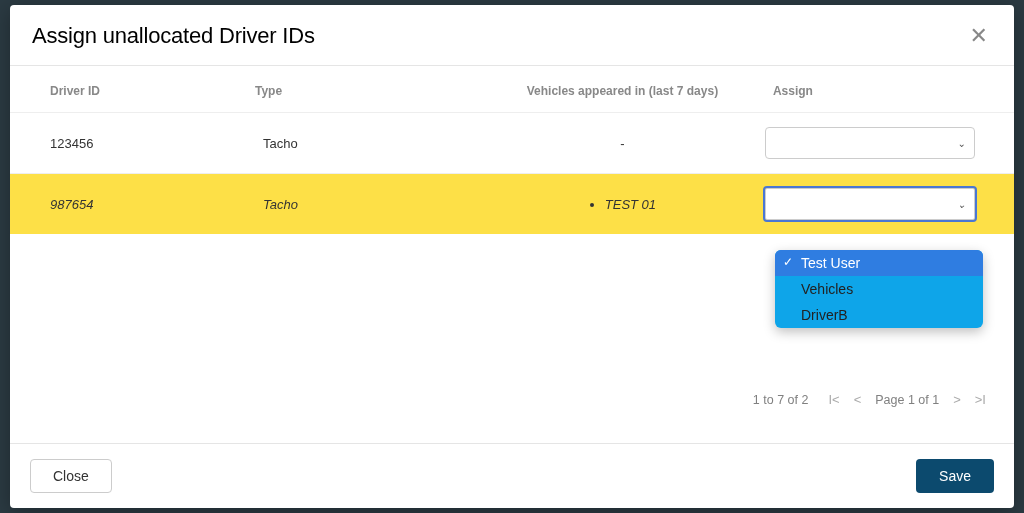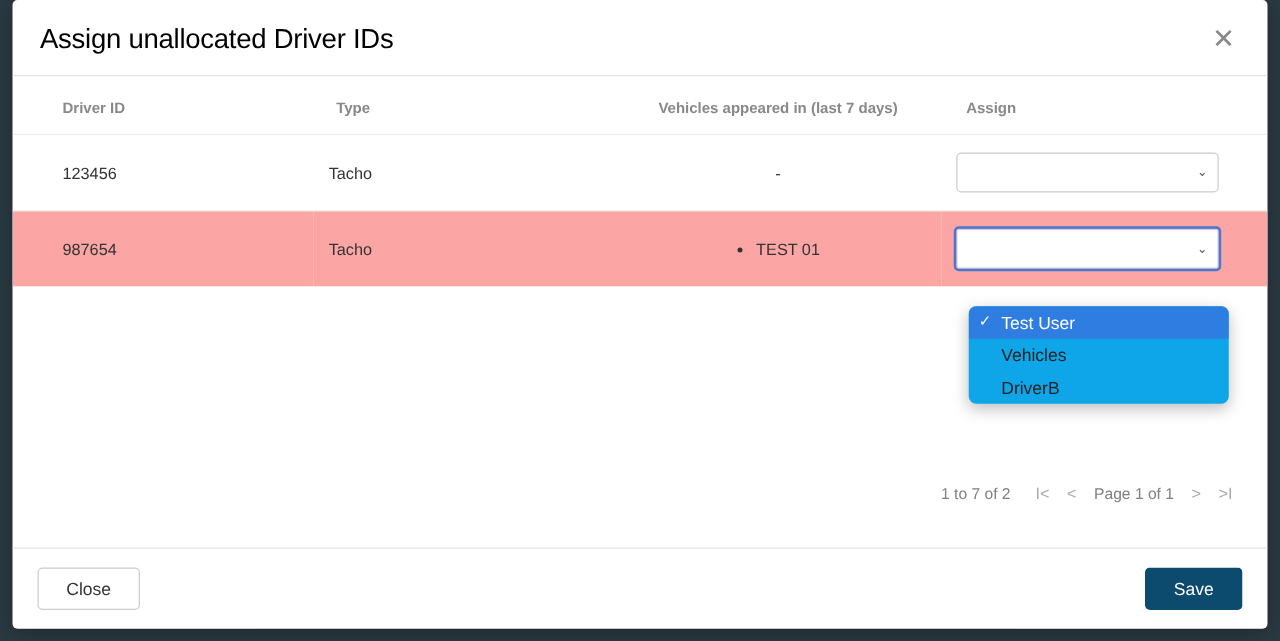--- a/index.html
+++ b/index.html
@@ -11,21 +11,21 @@
       font-family: -apple-system, BlinkMacSystemFont, "Segoe UI", Helvetica, Arial, sans-serif;
       background: #2b3a42;
       width: 1024px;
       height: 513px;
       overflow: hidden;
     }
     .modal-backdrop {
       width: 100%;
       height: 100%;
       display: flex;
-      align-items: flex-start;
+      align-items: center;
       justify-content: center;
     }
     .modal {
       background: #fff;
       width: 1004px;
       height: 503px;
       border-radius: 4px;
       display: flex;
       flex-direction: column;
       box-shadow: 0 4px 20px rgba(0,0,0,0.3);
@@ -64,34 +64,35 @@
     }
     table {
       width: 100%;
       border-collapse: collapse;
     }
     thead th {
       text-align: left;
       font-size: 12px;
       font-weight: 600;
       color: #888;
-      padding: 18px 18px 14px;
+      padding: 18px 4px 14px;
     }
     thead th.center {
       text-align: center;
     }
     th.col-driverid { width: 24%; padding-left: 40px;}
     th.col-type { width: 24%; }
     th.col-vehicles { width: 26%; text-align:center;}
     th.col-assign { width: 26%; padding-left:20px;}
     tbody tr {
       border-top: 1px solid #eee;
     }
     tbody tr.alt {
-      background: #fca5a5;
+      background: #fde047;
+      font-style: italic;
     }
     tbody td {
       font-size: 13px;
       color: #333;
       padding: 14px 12px;
       vertical-align: middle;
     }
     td.col-driverid { padding-left: 40px; font-weight: 500;}
     td.col-vehicles { text-align: center; }
     td.col-vehicles ul {

